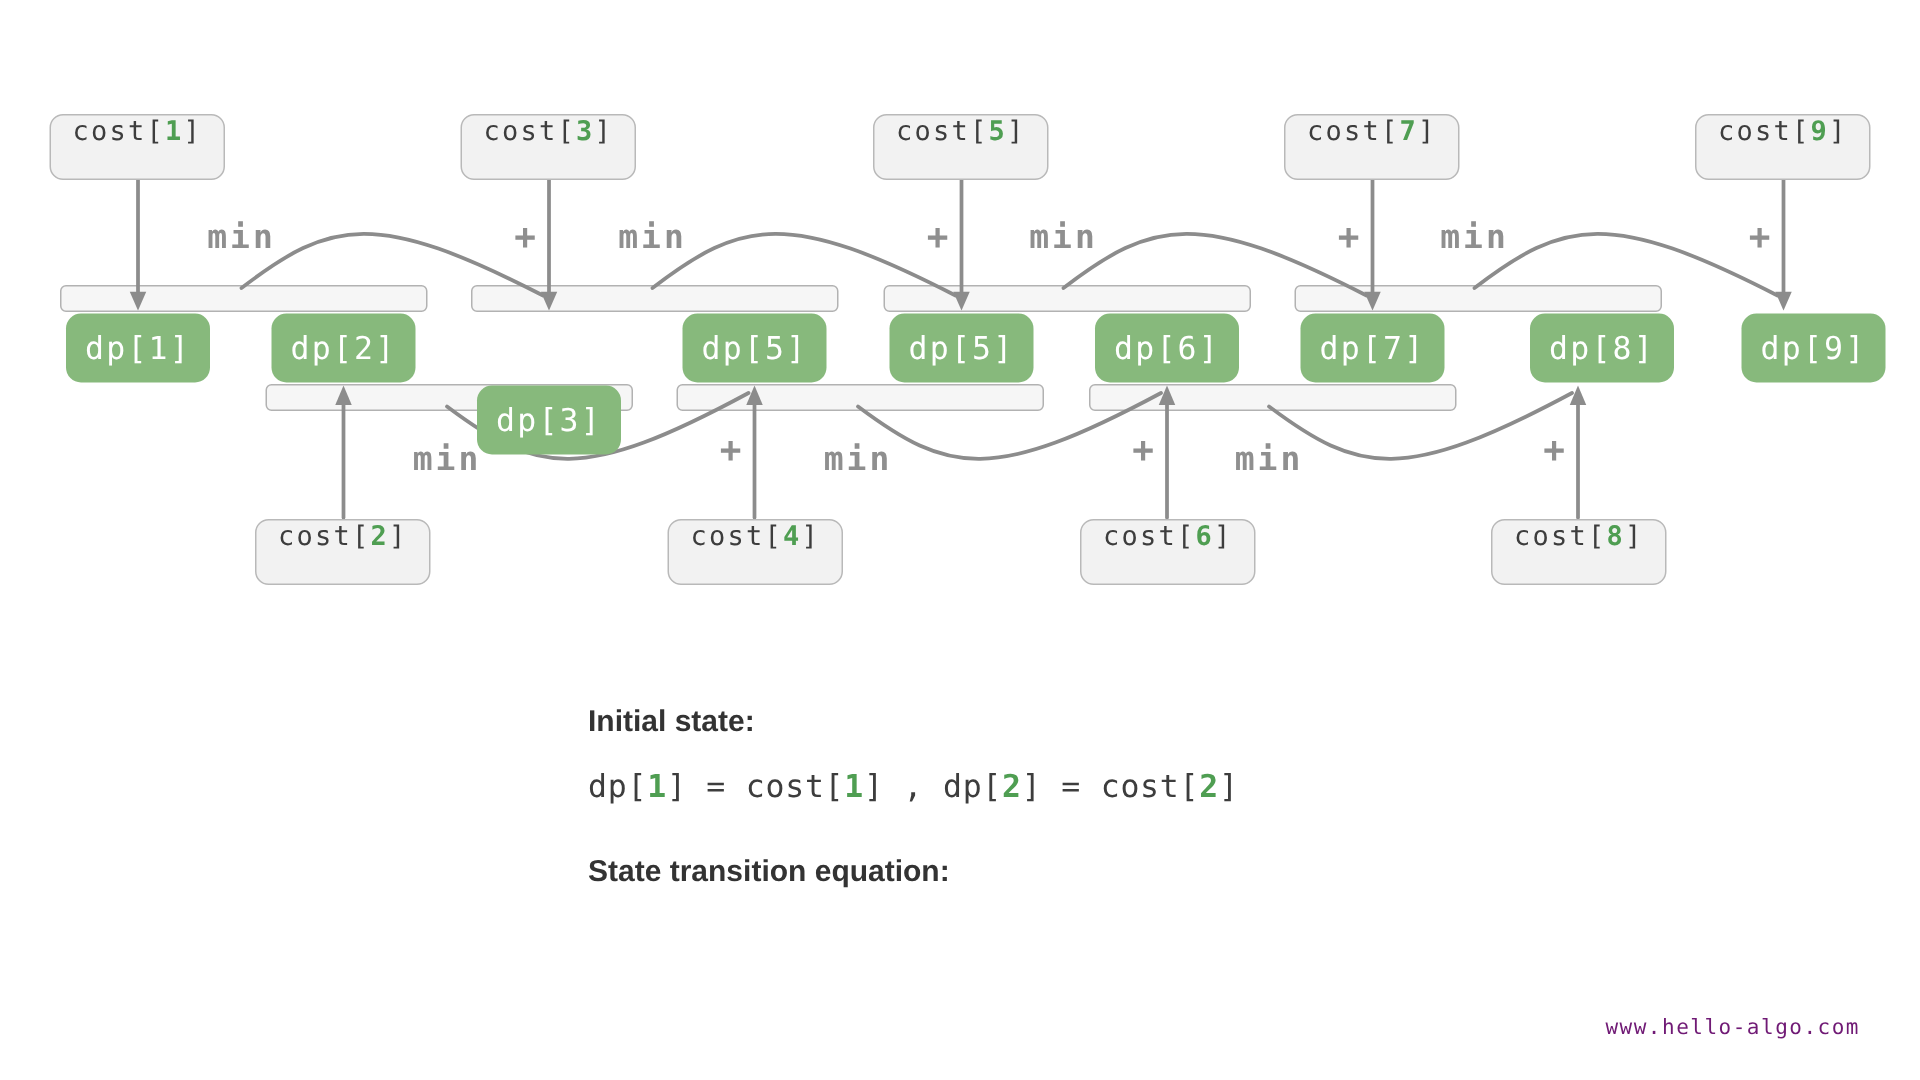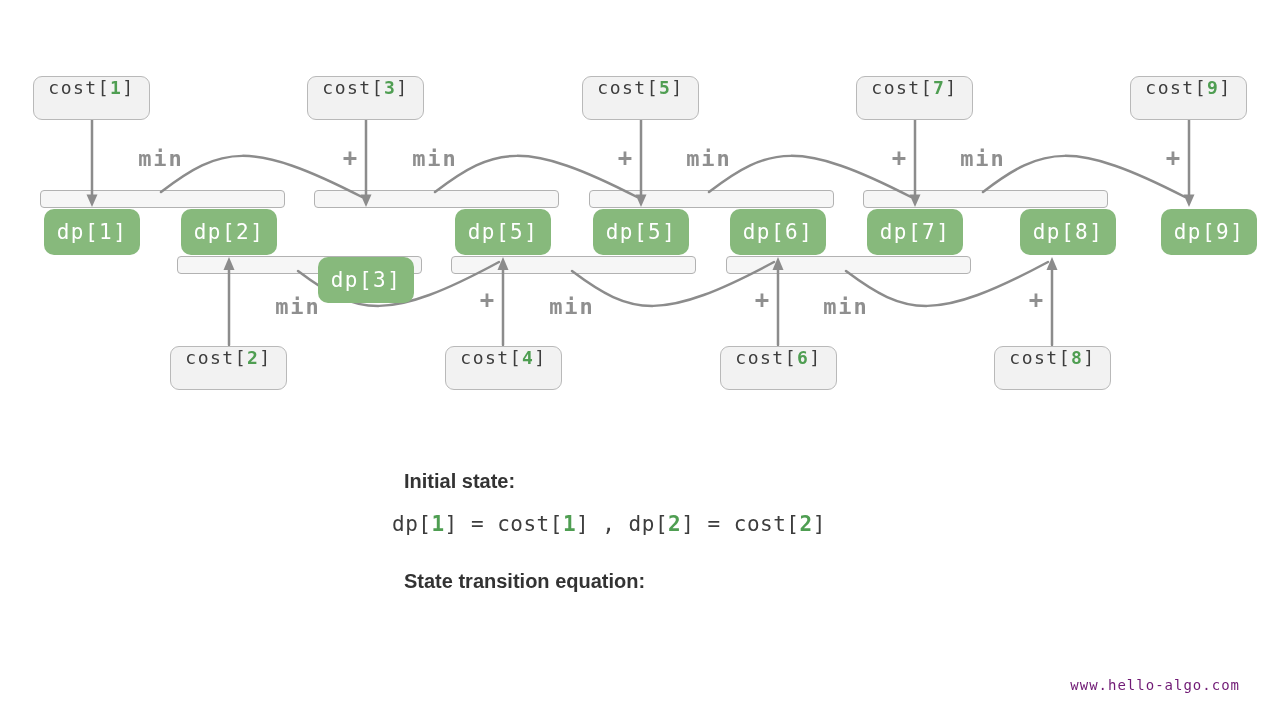--- a/index.html
+++ b/index.html
@@ -28,21 +28,21 @@
   .dp-box{position:absolute;top:209px;width:96px;height:46px;background:#87b97c;
           border-radius:10px;display:flex;align-items:center;justify-content:center;
           color:#ffffff;font-size:21px;letter-spacing:1.5px;z-index:3;}
 
   
   .op{position:absolute;z-index:4;color:#8f8f8f;font-weight:bold;text-align:center;white-space:pre;}
   .op-min{width:80px;font-size:22px;letter-spacing:2px;}
   .op-plus{width:40px;font-size:24px;}
 
   
-  .note-heading{position:absolute;left:404px;font-family:"Liberation Sans",sans-serif;
+  .note-heading{position:absolute;left:392px;font-family:"Liberation Sans",sans-serif;
                 font-weight:bold;font-size:20px;color:#333333;z-index:3;}
   .eq{position:absolute;left:392px;font-size:21px;letter-spacing:0.5px;color:#3d3d3d;
       white-space:pre;z-index:3;}
   .eq .g{color:#4f9e52;font-weight:bold;}
   .eq .gr{color:#9e9e9e;}
   .eq .grb{color:#8f8f8f;font-weight:bold;}
 
   .watermark{position:absolute;right:40px;top:677px;font-size:14px;color:#701a75;
              letter-spacing:1px;z-index:3;}
 </style>

